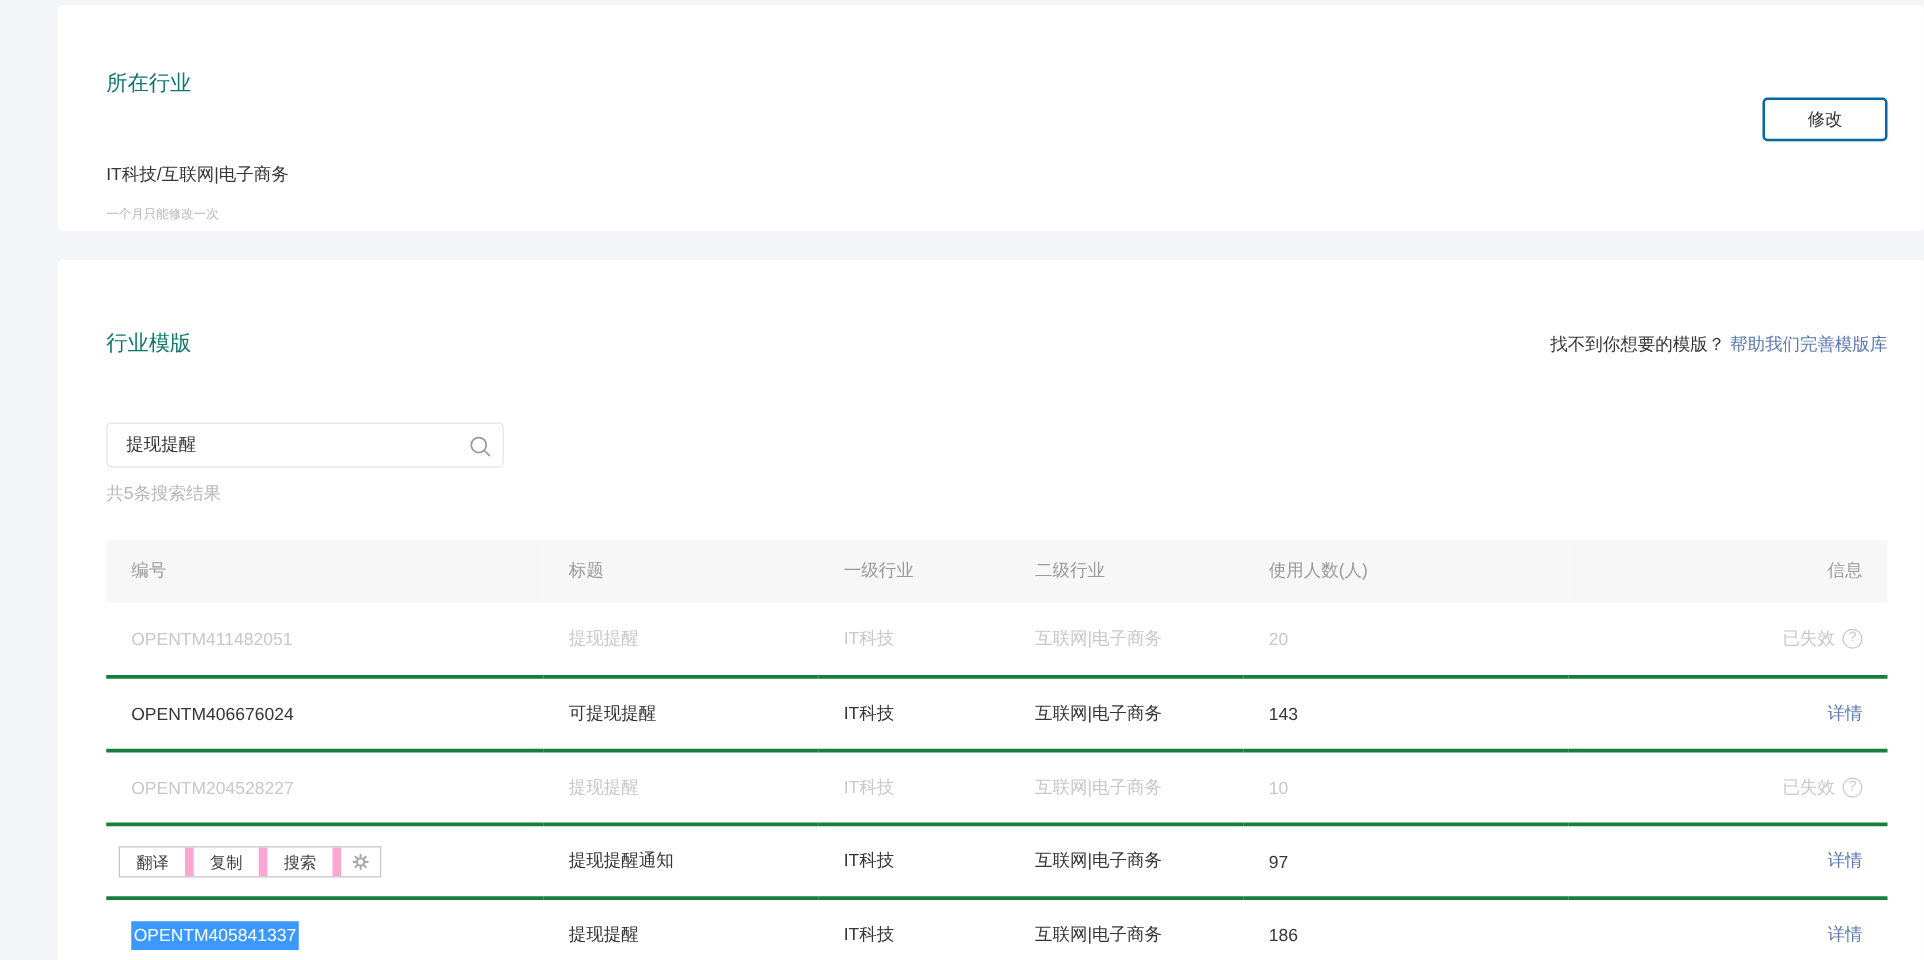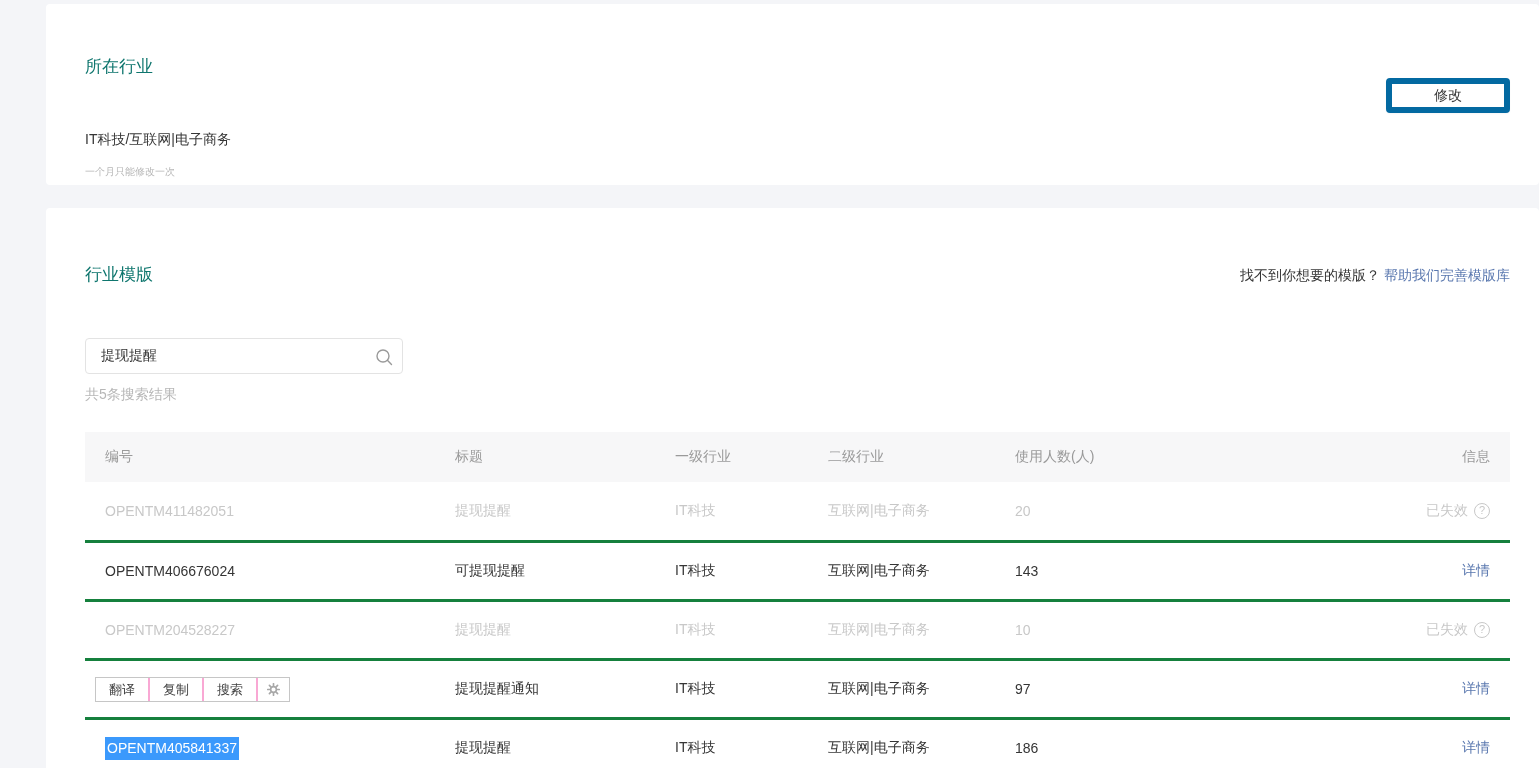--- a/index.html
+++ b/index.html
@@ -23,23 +23,23 @@
   .card-inner { padding:0 29px 0 39px; position:relative; height:100%; }
 
   .section-title { font-size:17px; line-height:18px; color:#0f766e; font-weight:400; }
 
   
   #card-industry .card-inner { padding-top:40px; }
   .industry-value { margin-top:56px; font-size:14px; line-height:14px; color:#353535; }
   .industry-note  { margin-top:19px; font-size:10px; line-height:14px; color:#b7b7b7; }
   .modify-btn {
     position:absolute; top:74px; right:29px;
-    width:124px; height:35px;
+    width:100px; height:35px;
     background:#fff;
-    border:6px solid #0369a1; border-radius:4px;
+    border:2px solid #0369a1; border-radius:4px;
     font-size:14px; color:#353535;
     font-family:inherit;
     cursor:pointer;
     box-shadow:0 1px 2px rgba(0,0,0,0.04);
   }
 
   
   #card-template .card-inner { padding-top:44px; }
   .tpl-header { display:flex; justify-content:space-between; align-items:baseline; }
   .tpl-help { font-size:14px; color:#353535; }
@@ -100,21 +100,21 @@
     height:25px;
     display:flex; align-items:stretch;
     background:#fff;
     border:1px solid #c6c6c6;
     font-size:13px; color:#404040;
     z-index:20;
   }
   .menu-item {
     padding:0 13px;
     display:flex; align-items:center;
-    border-right:2px solid #f9a8d4;
+    border-right:7px solid #f9a8d4;
     cursor:pointer;
     white-space:nowrap;
   }
   .menu-gear {
     width:31px;
     display:flex; align-items:center; justify-content:center;
     cursor:pointer;
   }
 </style>
 </head>

